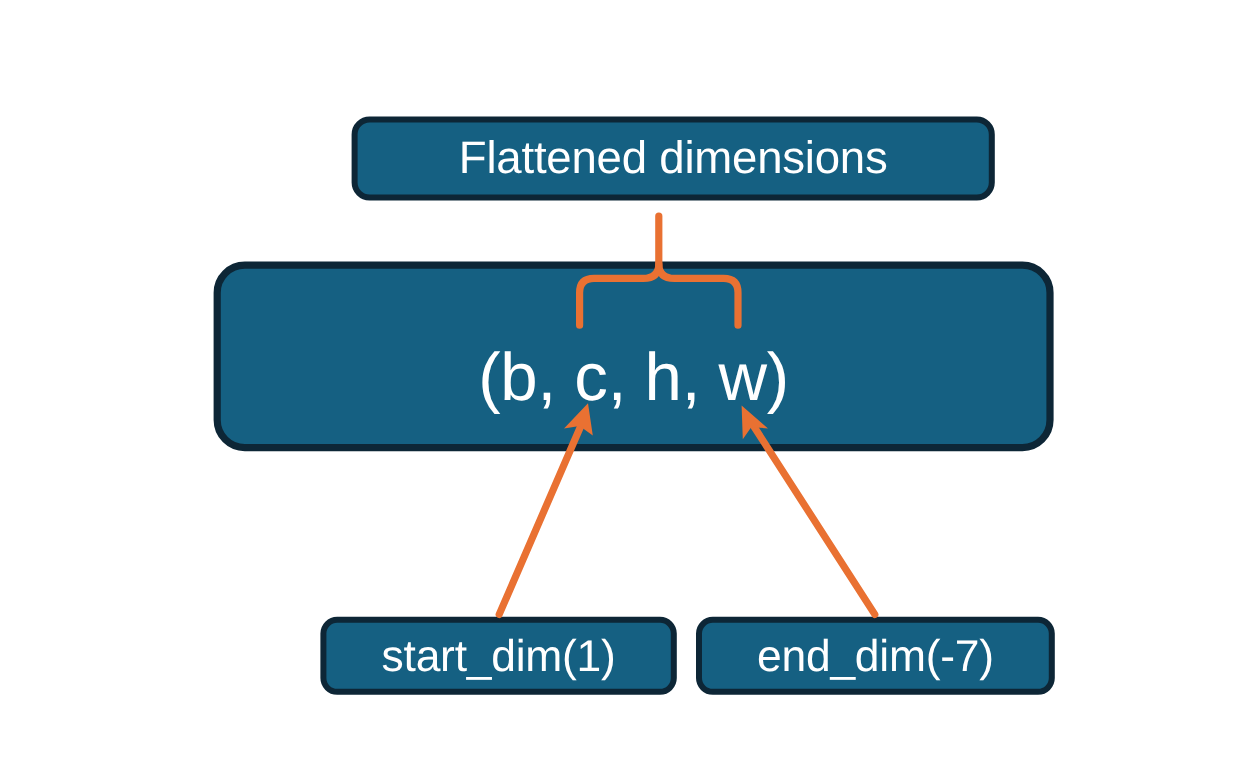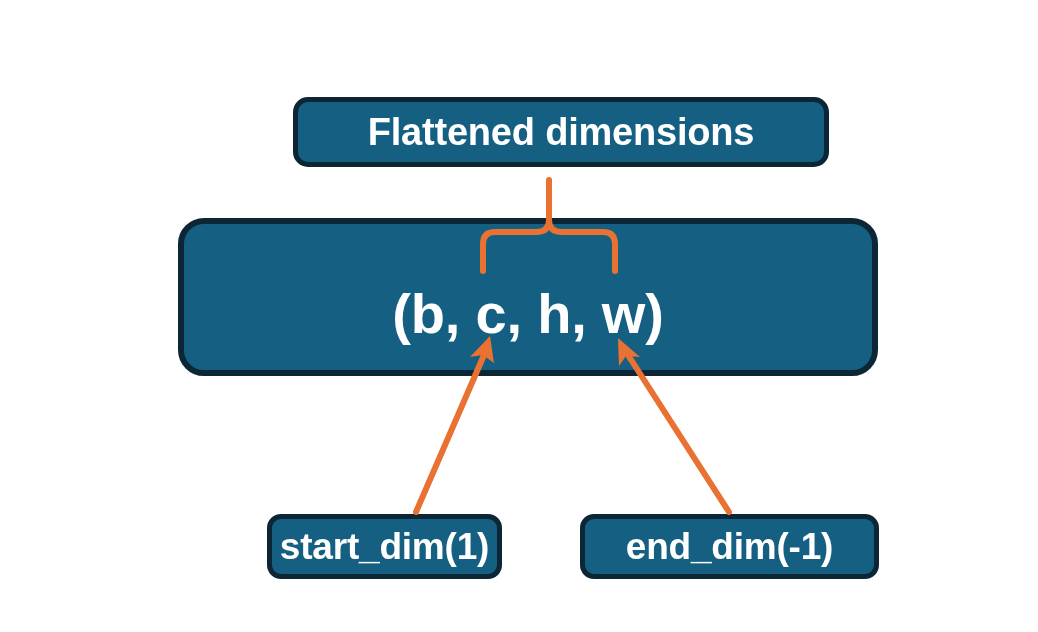--- a/index.html
+++ b/index.html
@@ -30,21 +30,20 @@
     border: 5px solid #0d2636;
     border-radius: 16px;
     color: #ffffff;
     display: flex;
     align-items: center;
     justify-content: center;
     text-align: right;
     line-height: 1;
     letter-spacing: -0.2px;
     z-index: 2;
-    font-weight: bold;
   }
 
   
   #node-flattened {
     left: 293px;
     top: 97px;
     width: 536px;
     height: 70px;
     border-radius: 15px;
     font-size: 38px;
@@ -64,21 +63,21 @@
   #node-shape .node-label {
     position: relative;
     top: 6px;
     margin-top: 21px;
   }
 
   
   #node-start-dim {
     left: 267px;
     top: 514px;
-    width: 235px;
+    width: 297px;
     height: 65px;
     border-radius: 14px;
     font-size: 37px;
   }
 
   #node-end-dim {
     left: 580px;
     top: 514px;
     width: 299px;
     height: 65px;
@@ -150,16 +149,16 @@
 
   <div class="node" id="node-shape">
     <span class="node-label">(b, c, h, w)</span>
   </div>
 
   <div class="node" id="node-start-dim">
     <span class="node-label">start_dim(1)</span>
   </div>
 
   <div class="node" id="node-end-dim">
-    <span class="node-label">end_dim(-1)</span>
+    <span class="node-label">end_dim(-7)</span>
   </div>
 
 </div>
 
 </body></html>

